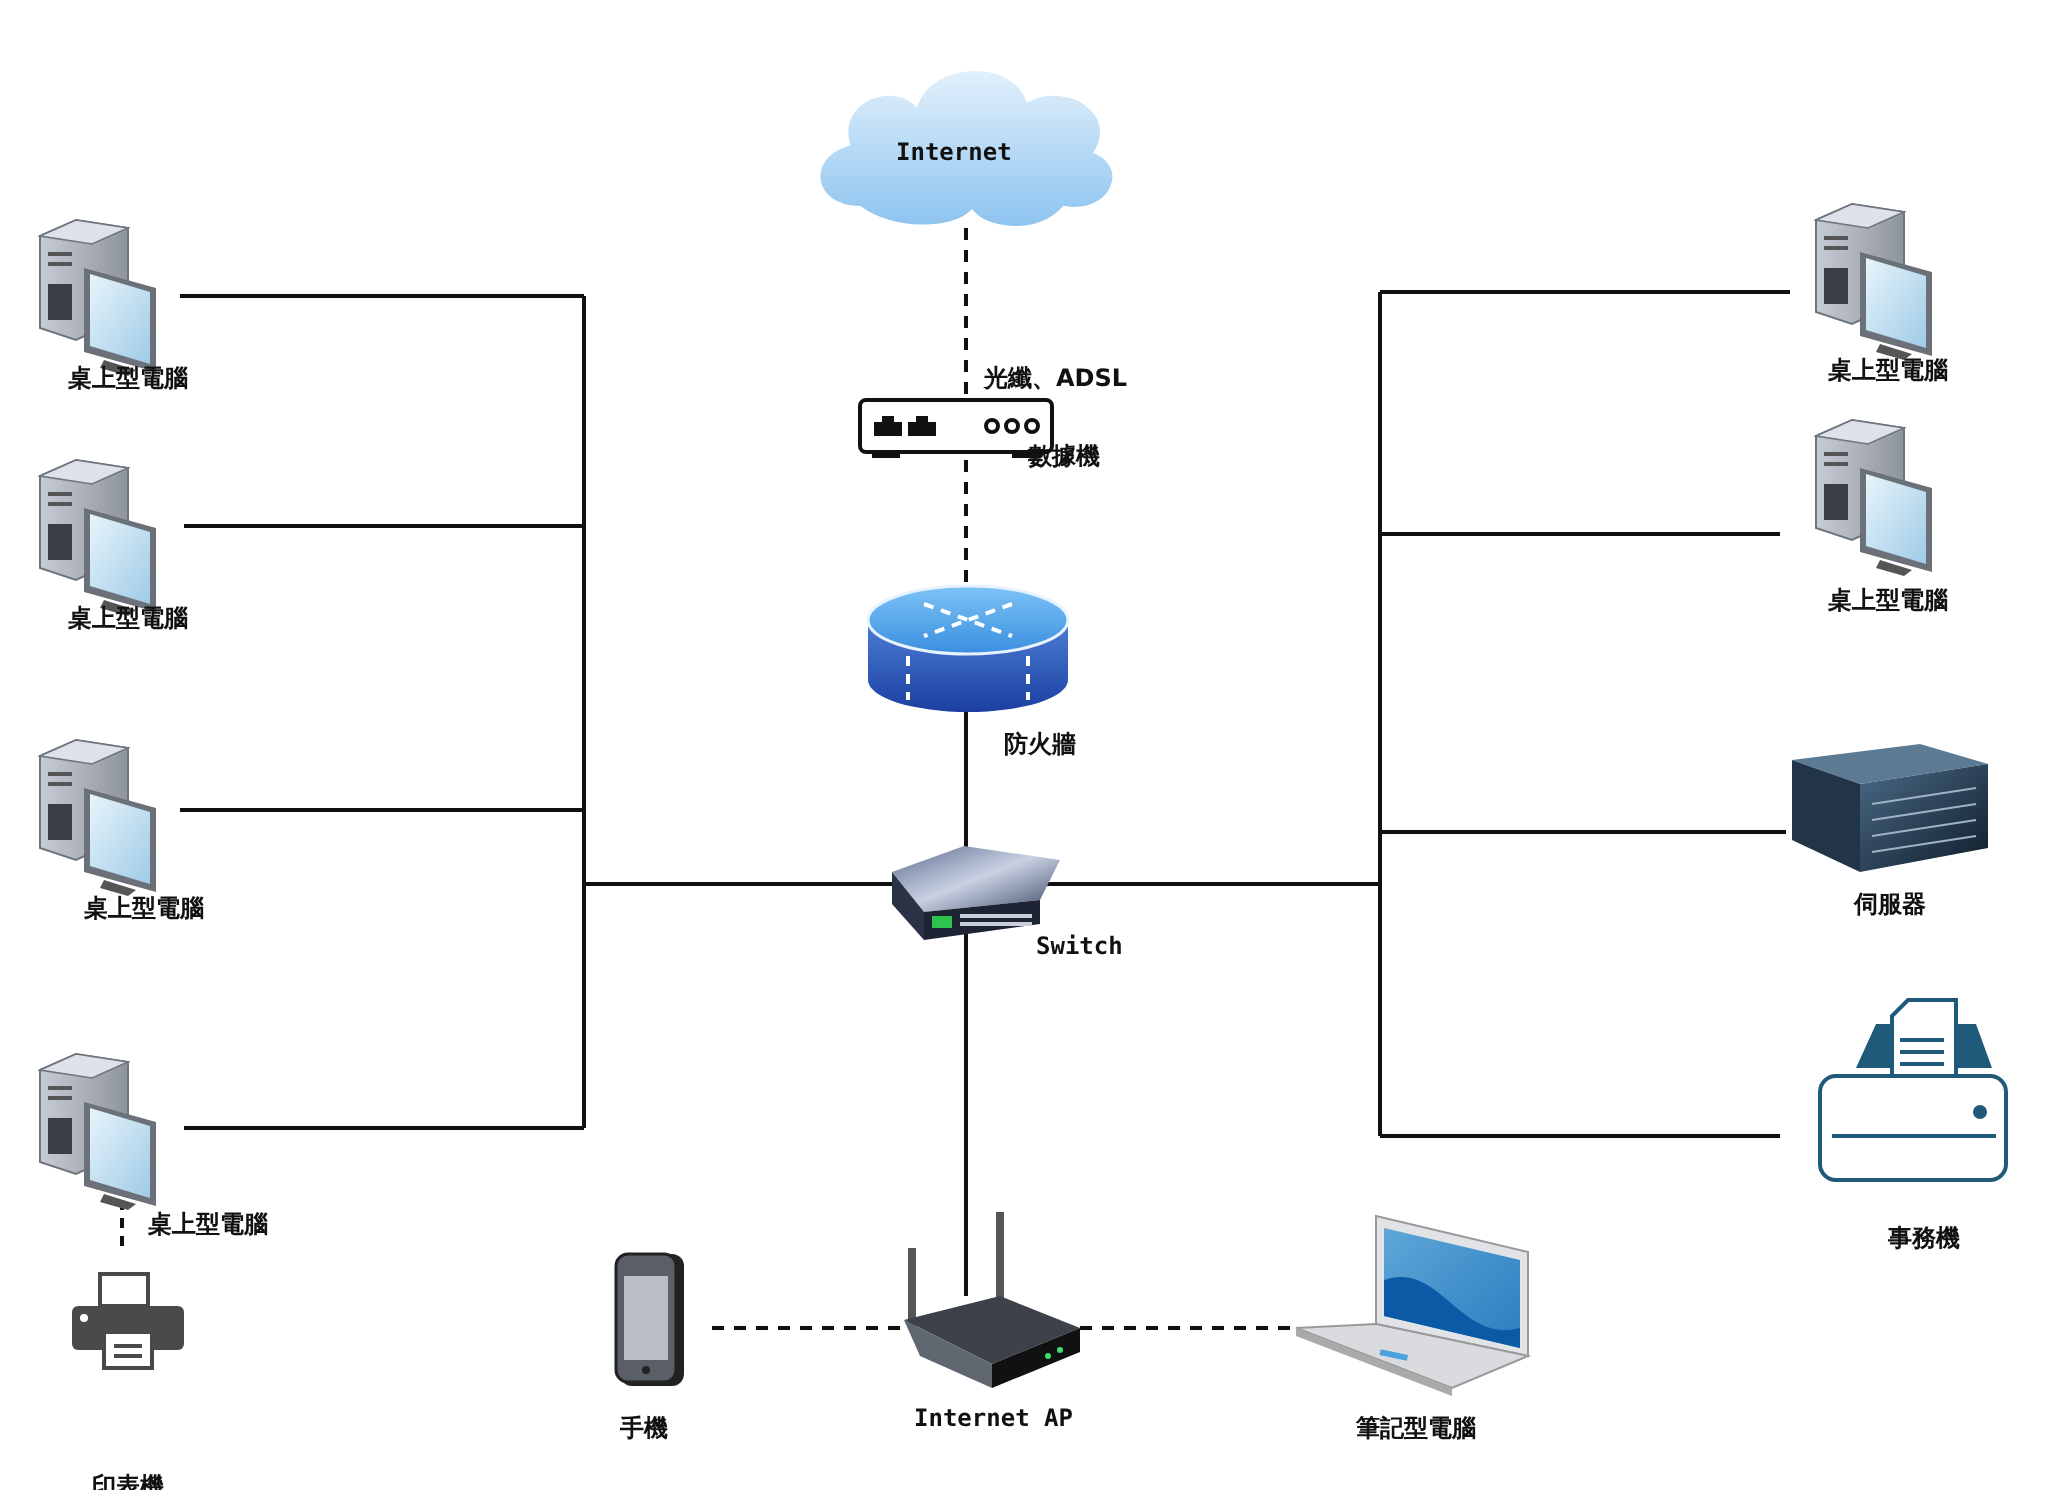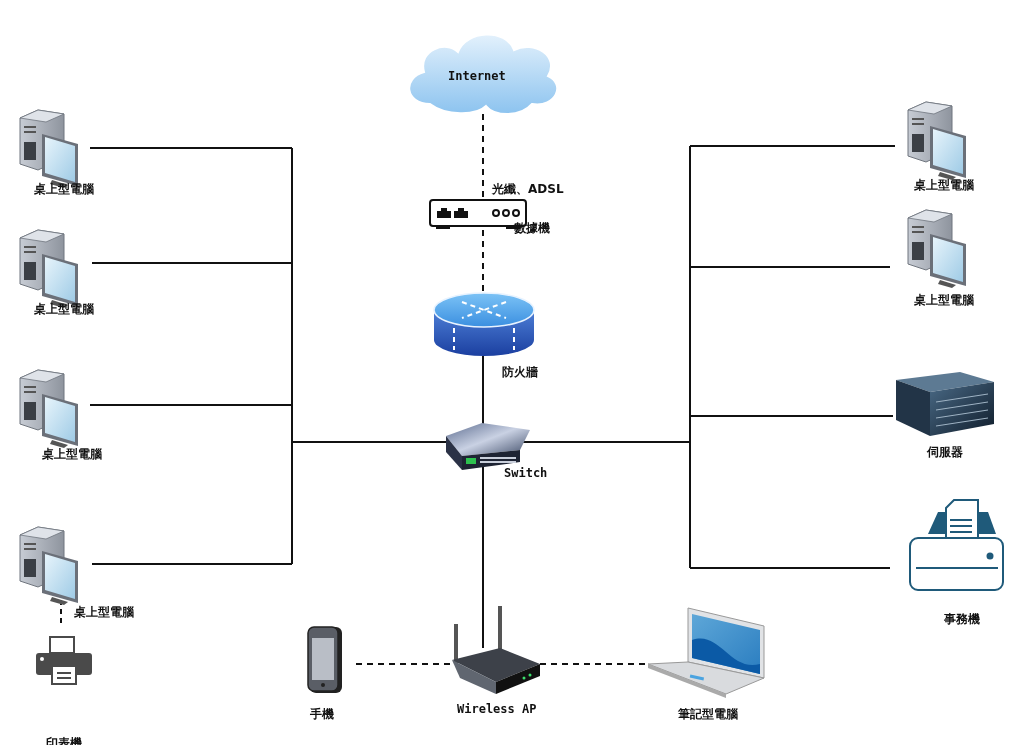--- a/index.html
+++ b/index.html
@@ -193,22 +193,22 @@
     <rect x="910" y="538" width="93" height="52" rx="8" fill="#fff" stroke="#1f5a7a" stroke-width="2"></rect>
     <line x1="916" y1="568" x2="998" y2="568" stroke="#1f5a7a" stroke-width="2"></line>
     <circle cx="990" cy="556" r="3.5" fill="#1f5a7a"></circle>
   </g>
 </svg>
 
 <div class="lbl lbl-en" style="left:448px; top:69px; font-size:12px;">Internet</div>
 <div class="lbl" style="left:492px; top:138px;margin-top:43px;">光纖、ADSL</div>
 <div class="lbl" style="left:490px; top:220px;margin-left:24px;">數據機</div>
 <div class="lbl" style="left:502px; top:364px;">防火牆</div>
-<div class="lbl lbl-en" style="left:504px; top:466px;">Switch</div>
-<div class="lbl lbl-en" style="left:457px; top:702px;">Wireless AP</div>
+<div class="lbl lbl-en" style="left:518px; top:466px;">Switch</div>
+<div class="lbl lbl-en" style="left:457px; top:702px;">Internet AP</div>
 <div class="lbl" style="left:310px; top:706px;">手機</div>
 <div class="lbl" style="left:678px; top:706px;">筆記型電腦</div>
 
 <div class="lbl" style="left:34px; top:181px;">桌上型電腦</div>
 <div class="lbl" style="left:34px; top:301px;">桌上型電腦</div>
 <div class="lbl" style="left:42px; top:446px;">桌上型電腦</div>
 <div class="lbl" style="left:74px; top:604px;">桌上型電腦</div>
 <div class="lbl" style="left:46px; top:706px;margin-top:29px;">印表機</div>
 
 <div class="lbl" style="left:914px; top:177px;">桌上型電腦</div>

